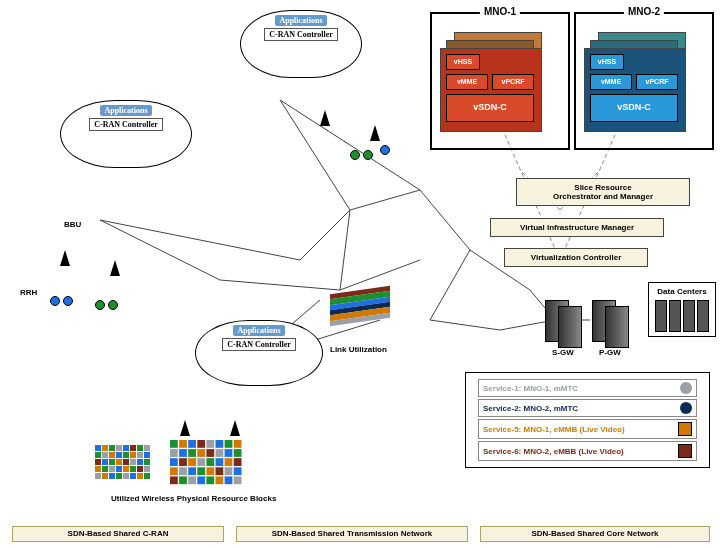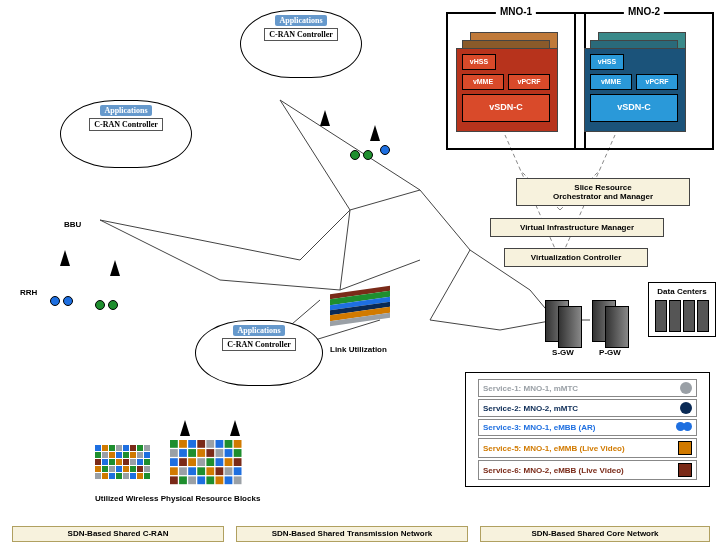--- a/index.html
+++ b/index.html
@@ -295,23 +295,23 @@
     <div style="background:#1e6fe0"></div>
   <div style="background:#7a2a18"></div>
     <div style="background:#1e8e2e"></div>
     <div style="background:#9aa0a6"></div>
     <div style="background:#1e6fe0"></div>
     <div style="background:#1e8e2e"></div>
     <div style="background:#d17a00"></div>
     <div style="background:#1e6fe0"></div>
     <div style="background:#9aa0a6"></div>
 </div>
-<div class="small-label" style="left:95px;top:494px;width:200px;">Utilized Wireless Physical Resource Blocks</div>
-
-<div class="mno-box" style="left:446px;top:12px;width:120px;height:110px;">
+<div class="small-label" style="left:111px;top:494px;width:200px;">Utilized Wireless Physical Resource Blocks</div>
+
+<div class="mno-box" style="left:430px;top:12px;width:120px;height:110px;">
   <div class="mno-title">MNO-1</div>
   <div class="mno-stack">
     <div class="mno-layer" style="left:14px;top:0;width:86px;height:74px;background:#c07a3a;"></div>
     <div class="mno-layer" style="left:6px;top:8px;width:86px;height:74px;background:#8a5a2a;"></div>
     <div class="mno-layer" style="left:0;top:16px;width:100px;height:82px;background:#b7331c;"></div>
     <div class="vblock" style="left:6px;top:22px;width:32px;height:14px;background:#d94a2a">vHSS</div>
     <div class="vblock" style="left:6px;top:42px;width:40px;height:14px;background:#d94a2a">vMME</div>
     <div class="vblock" style="left:52px;top:42px;width:40px;height:14px;background:#d94a2a">vPCRF</div>
     <div class="vblock" style="left:6px;top:62px;width:86px;height:26px;background:#d94a2a;font-size:9px">vSDN-C</div>
   </div>
@@ -355,24 +355,20 @@
 <div class="legend" style="top:372px;">
   <div class="legend-row">
       <span class="lr-text" style="color:#9aa0a6">Service-1: MNO-1, mMTC</span>
       <span style="width:12px;height:12px;border-radius:50%;background:#9aa0a6;display:inline-block"></span>
     </div>
   <div class="legend-row">
       <span class="lr-text" style="color:#0a2a55">Service-2: MNO-2, mMTC</span>
       <span style="width:12px;height:12px;border-radius:50%;background:#0a2a55;display:inline-block"></span>
     </div>
   <div class="legend-row">
-      <span class="lr-text" style="color:#1e6fe0">Service-3: MNO-1, eMBB (AR)</span>
-      <span><span style="width:9px;height:9px;border-radius:50%;background:#1e6fe0;display:inline-block"></span><span style="width:9px;height:9px;border-radius:50%;background:#1e6fe0;display:inline-block;margin-left:-2px"></span></span>
-    </div>
-  <div class="legend-row">
       <span class="lr-text" style="color:#d17a00">Service-5: MNO-1, eMMB (Live Video)</span>
       <span style="width:12px;height:12px;background:#d17a00;display:inline-block;border:1px solid #000"></span>
     </div>
   <div class="legend-row">
       <span class="lr-text" style="color:#7a2a18">Service-6: MNO-2, eMBB (Live Video)</span>
       <span style="width:12px;height:12px;background:#7a2a18;display:inline-block;border:1px solid #000"></span>
     </div>
 </div>
 
 <div class="sdn-bar" style="left:12px;width:210px;">SDN-Based Shared C-RAN</div>

